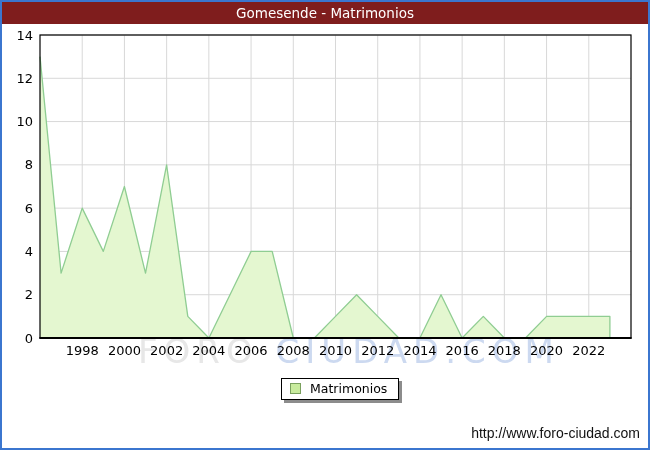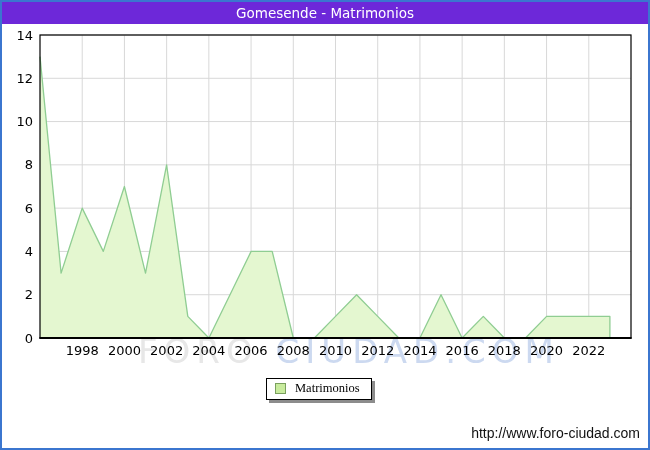--- a/index.html
+++ b/index.html
@@ -6,39 +6,39 @@
   .frame{
     position:relative;
     width:646px;height:446px;
     border:2px solid #3b76cf;
     background:#ffffff;
     font-family:"DejaVu Sans", sans-serif;
     overflow:hidden;
   }
   .titlebar{
     position:absolute;left:0;top:0;right:0;height:22px;
-    background:#6d28d9;color:#ffffff;
+    background:#7f1d1d;color:#ffffff;
     font-size:13.5px;line-height:22px;text-align:center;
   }
   .watermark{
     position:absolute;left:136px;top:329px;
     font-size:34px;letter-spacing:6px;white-space:nowrap;
     z-index:1;user-select:none;
   }
   .wm-gray{color:#e7e7e7;}
   .wm-blue{color:#ccd9f0;}
   svg.chart{position:absolute;left:0;top:0;z-index:2;}
   svg.chart text{font-family:"DejaVu Sans", sans-serif;}
   .legend{
-    position:absolute;left:264px;top:376px;z-index:3;
+    position:absolute;left:279px;top:376px;z-index:3;
     display:flex;align-items:center;gap:9px;
     background:#ffffff;border:1px solid #000000;
     box-shadow:3px 3px 0 #8c8c8c;
     padding:2px 11px 3px 8px;
-    font-size:12.5px;color:#000;font-family:Liberation Serif, serif;
+    font-size:12.5px;color:#000;
   }
   .swatch{
     width:9px;height:9px;
     background:#c8eb9d;border:1px solid #7aa05e;
     display:inline-block;
   }
   .footer{
     position:absolute;right:8px;top:423px;z-index:3;
     font-size:14px;color:#111;
     font-family:"Liberation Sans", sans-serif;

